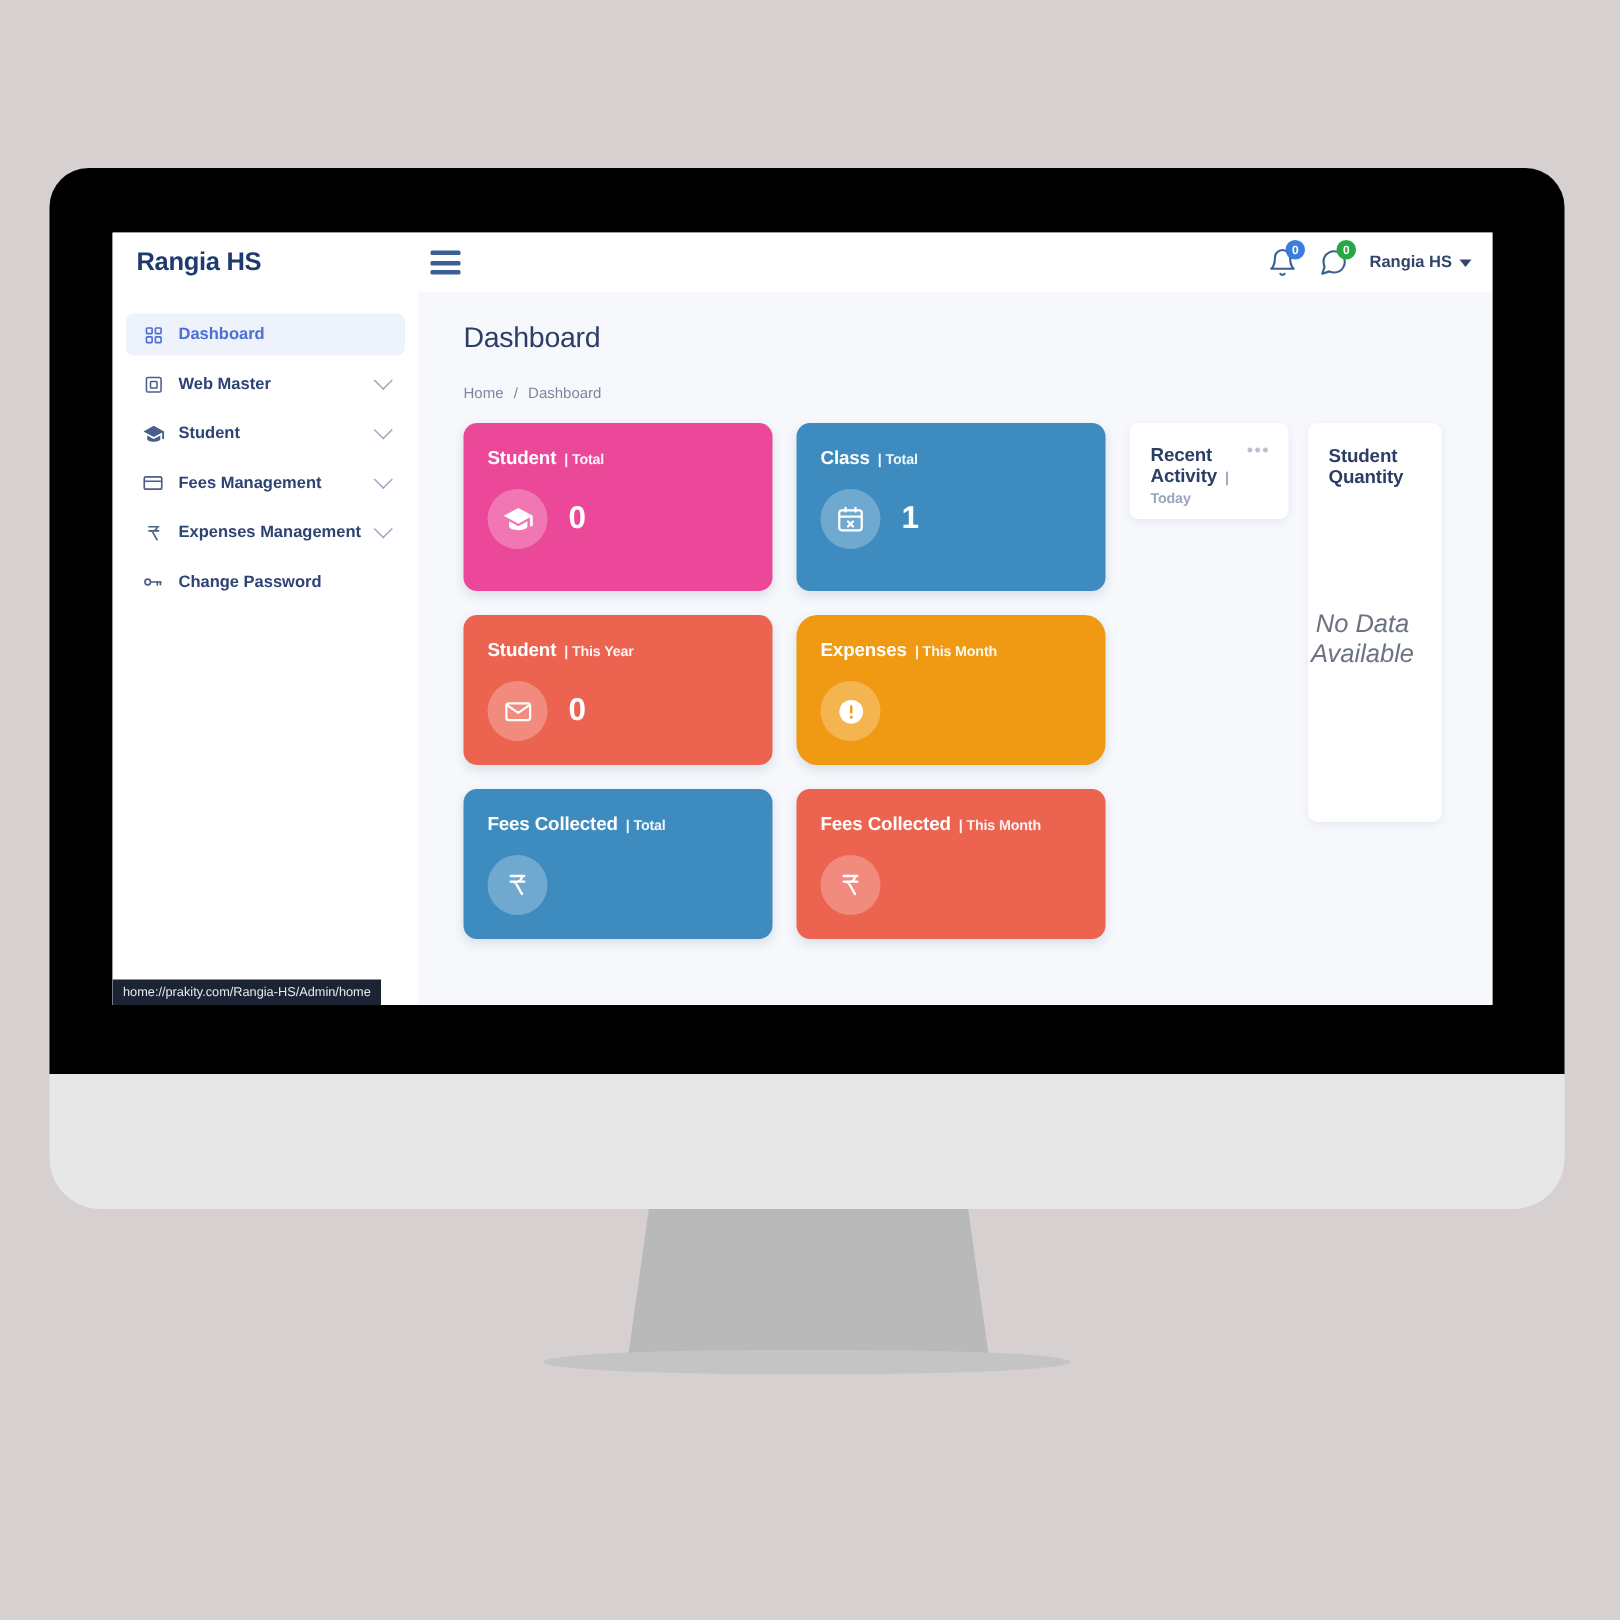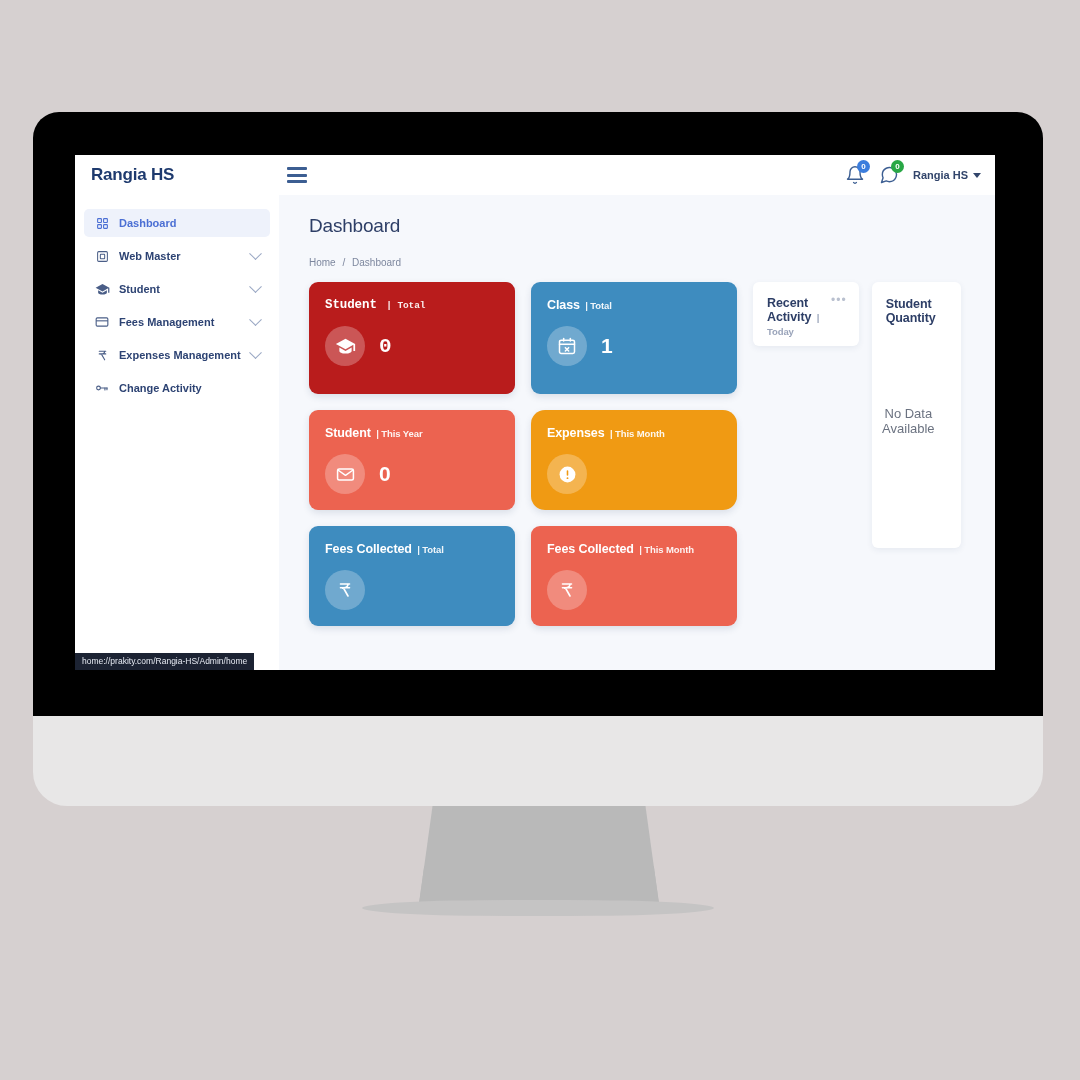--- a/index.html
+++ b/index.html
@@ -289,21 +289,21 @@
     display: flex;
     align-items: center;
     justify-content: center;
     flex: none;
   }
   .stat-value {
     font-size: 21px;
     font-weight: bold;
   }
 
-  .c-green  { background: #b91c1c; font-family: Liberation Mono, monospace; }
+  .c-green  { background: #ec4899; }
   .c-blue   { background: #3e8cbf; }
   .c-coral  { background: #ec6350; }
   .c-orange { background: #f09a13; border-radius: 14px; }
 
   
   #right-panels {
     display: flex;
     flex-direction: row;
     gap: 13px;
     width: 208px;
@@ -337,22 +337,23 @@
     font-size: 12px;
     letter-spacing: 1px;
     line-height: 8px;
     cursor: pointer;
   }
   #no-data-text {
     position: absolute;
     left: 0; right: 16px;
     top: 124px;
     text-align: center;
-    font-size: 13px;
+    font-size: 17px;
     color: #6b7280;
+    font-style: italic;
   }
 
   
   #status-url {
     position: absolute;
     left: 0;
     bottom: 0;
     background: #1c2333;
     color: #e6eaf2;
     font-size: 8.5px;
@@ -462,21 +463,21 @@
 
     <div class="sidebar-item">
       <span class="sidebar-icon">
         <svg width="14" height="14" viewBox="0 0 24 24" fill="none" stroke="#4a5e87" stroke-width="1.9" stroke-linecap="round">
             <circle cx="6" cy="12" r="3.2"></circle>
             <line x1="9.2" y1="12" x2="21" y2="12"></line>
             <line x1="17" y1="12" x2="17" y2="15.5"></line>
             <line x1="20.5" y1="12" x2="20.5" y2="15"></line>
           </svg>
       </span>
-      <span class="sidebar-label">Change Activity</span>
+      <span class="sidebar-label">Change Password</span>
     </div>
 
   </div>
 
   <div id="main-content">
 
     <div id="page-title">Dashboard</div>
     <div id="breadcrumb">
       <span>Home</span>
       <span class="crumb-sep">/</span>

